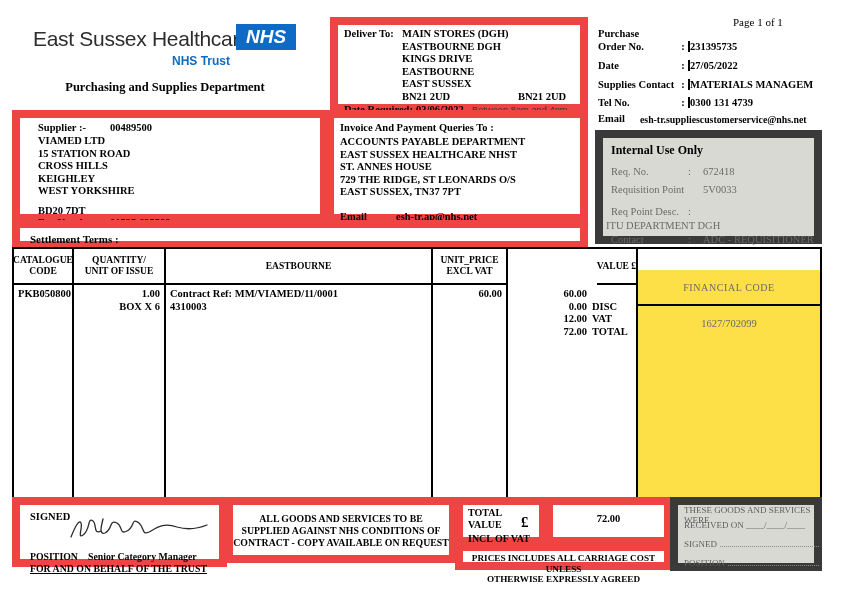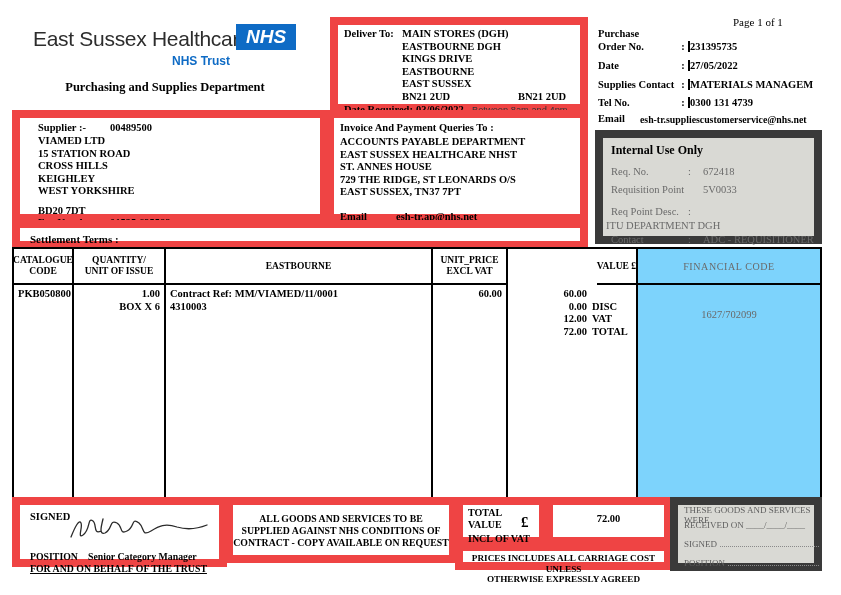--- a/index.html
+++ b/index.html
@@ -24,22 +24,22 @@
   .iu-row{position:absolute;font-size:10.5px;color:#6a6a6a;}
   
   .po-table{position:absolute;left:12px;top:247px;width:810px;height:252px;border:2px solid #000;
             box-sizing:border-box;display:flex;}
   .col{box-sizing:border-box;border-right:2px solid #000;display:flex;flex-direction:column;}
   .col:last-child{border-right:none;}
   .th{height:34px;border-bottom:2px solid #000;display:flex;flex-direction:column;
       align-items:center;justify-content:center;font-weight:700;font-size:9.5px;text-align:center;line-height:11px;}
   .td{flex:1;font-weight:700;font-size:10.5px;padding:3px 4px;box-sizing:border-box;}
   .fin .th{color:#6a6a6a;font-weight:400;font-size:10px;letter-spacing:0.6px;font-family:"Liberation Serif",serif;}
-  .fin{background:#7dd3fc;}
-  .fin .td{color:#6a6a6a;font-weight:400;text-align:center;padding-top:24px;}
+  .fin{background:#fde047;margin-top:21px;}
+  .fin .td{color:#6a6a6a;font-weight:400;text-align:center;padding-top:12px;}
   .vrow{display:flex;line-height:12.5px;}
   .vnum{width:84px;text-align:right;}
   .vlab{margin-left:5px;width:40px;text-align:left;}
   .leader{flex:1;border-bottom:1px dotted #8a8a8a;margin:0 3px 2px 3px;}
   .frow{display:flex;font-size:9px;color:#5f5f5f;}
 </style>
 </head>
 <body>
 
 <div class="page">

